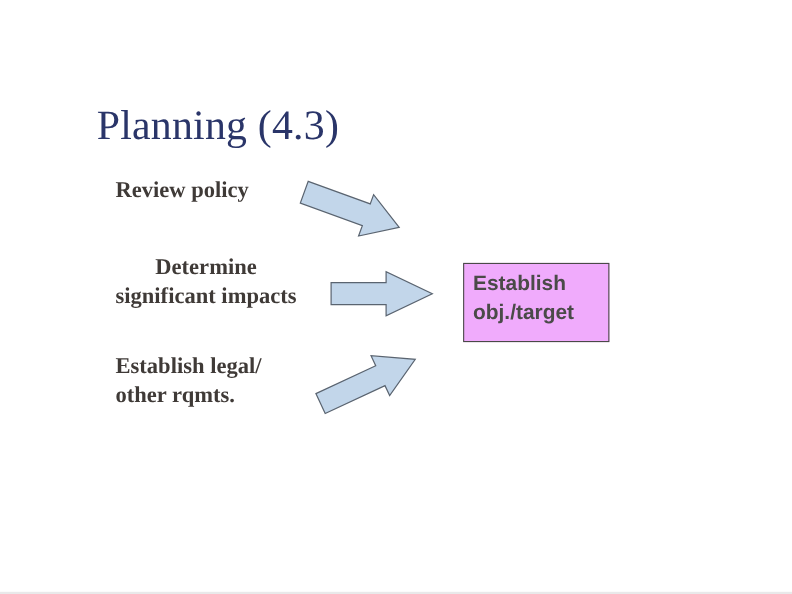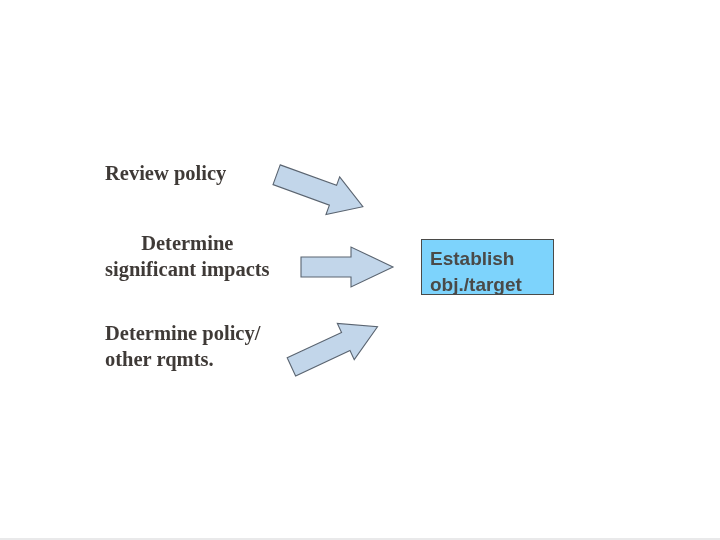--- a/index.html
+++ b/index.html
@@ -63,24 +63,24 @@
     stroke-width: 1.1;
     stroke-linejoin: miter;
   }
 
   
   #target-box {
     position: absolute;
     left: 421px;
     top: 239px;
     width: 133px;
-    height: 56px;
+    height: 72px;
     box-sizing: border-box;
     border: 1px solid #4a4a48;
-    background: #7dd3fc;
+    background: #f0abfc;
   }
   #target-box-label {
     position: absolute;
     left: 8px;
     top: 6px;
     font-family: "Liberation Sans", sans-serif;
     font-weight: bold;
     font-size: 19px;
     line-height: 26px;
     color: #4a4a48;
@@ -95,37 +95,38 @@
     bottom: 0;
     height: 2px;
     background: #e9e9ea;
   }
 </style>
 </head>
 <body>
 
 <div id="slide">
 
+  <div id="slide-title">Planning (4.3)</div>
 
   <div class="step-text" id="step-1-text">Review policy</div>
 
   <svg class="arrow-svg" id="arrow-1" width="96" height="56" viewBox="0 0 96 56">
     <g transform="rotate(20 48 22)">
       <polygon class="arrow-shape" points="2,12 62,12 62,3 94,23 62,43 62,33 2,33"></polygon>
     </g>
   </svg>
 
   <div class="step-text" id="step-2-text">Determine
 significant impacts</div>
 
   <svg class="arrow-svg" id="arrow-2" width="94" height="42" viewBox="0 0 94 42">
     <polygon class="arrow-shape" points="1,11 51,11 51,1 93,21 51,41 51,31 1,31"></polygon>
   </svg>
 
-  <div class="step-text" id="step-3-text">Determine policy/
+  <div class="step-text" id="step-3-text">Establish legal/
 other rqmts.</div>
 
   <svg class="arrow-svg" id="arrow-3" width="102" height="58" viewBox="0 0 102 58">
     <g transform="rotate(-25 51 29)">
       <polygon class="arrow-shape" points="4,19 64,19 64,9 99,29 64,49 64,39 4,39"></polygon>
     </g>
   </svg>
 
   <div id="target-box">
     <div id="target-box-label">Establish

